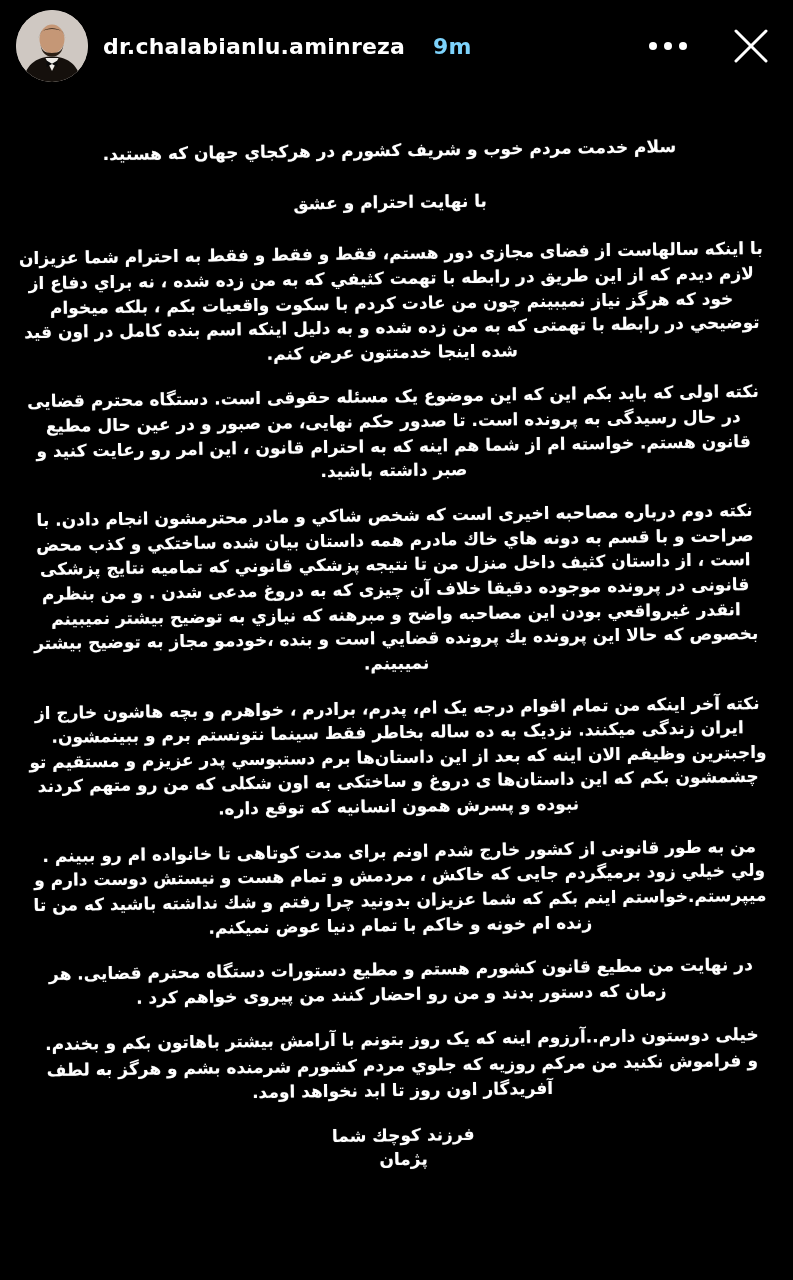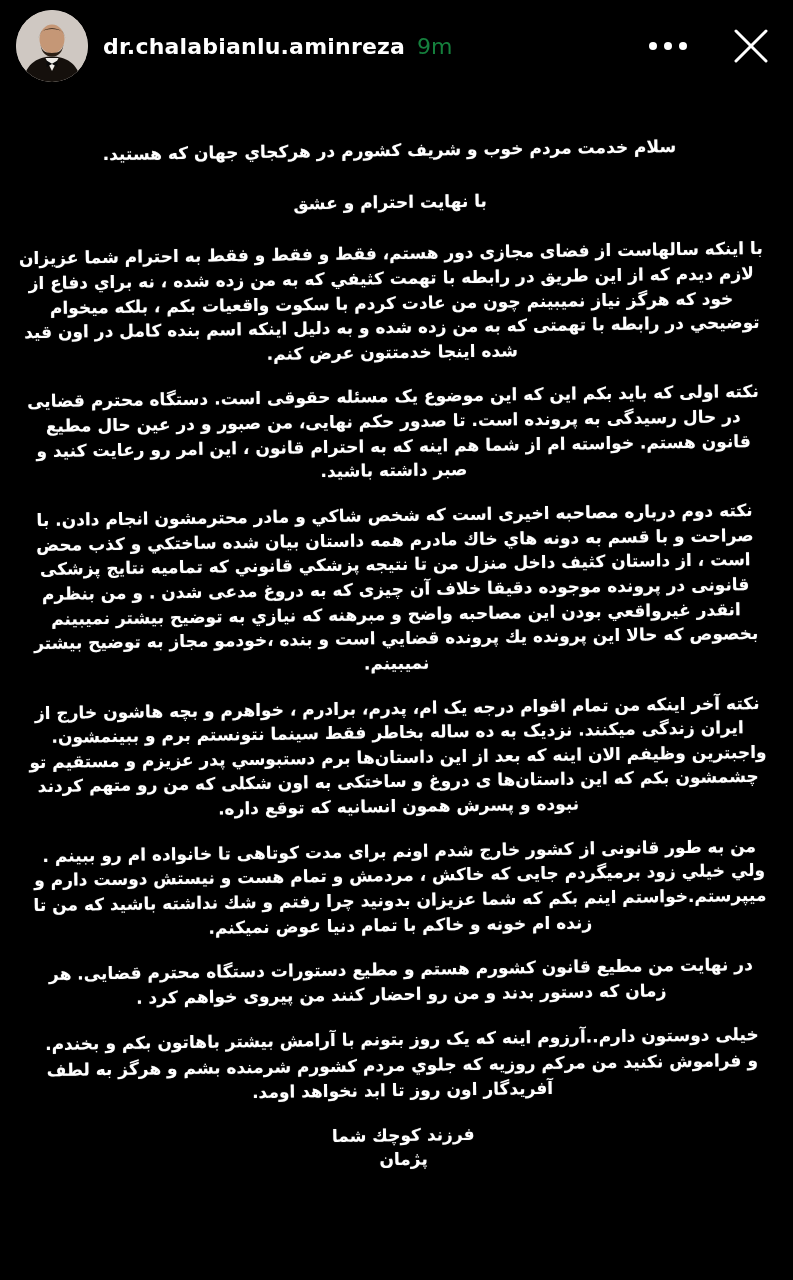--- a/index.html
+++ b/index.html
@@ -41,24 +41,24 @@
   .avatar svg { display: block; }
   .username {
     margin-left: 15px;
     color: #fff;
     font-size: 22px;
     font-weight: 700;
     letter-spacing: 0.2px;
     white-space: nowrap;
   }
   .timestamp {
-    margin-left: 12px;
-    color: #15803d;
+    margin-left: 28px;
+    color: #7dd3fc;
     font-size: 22px;
-    font-weight: 400;
+    font-weight: 700;
   }
   .header-spacer { flex: 1; }
   .more-btn {
     display: flex;
     align-items: center;
     gap: 7px;
     padding: 14px 6px;
     margin-right: 34px;
     cursor: pointer;
     background: none;

